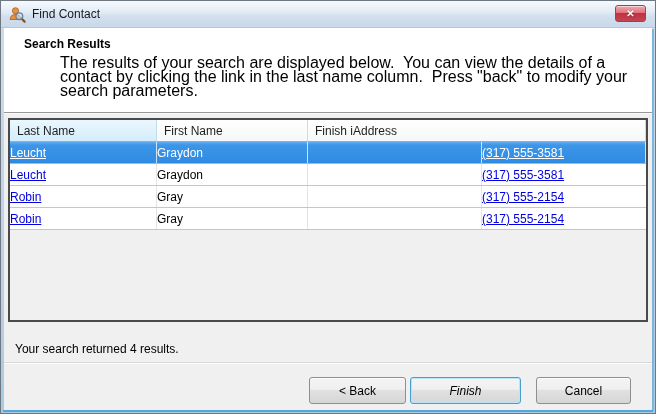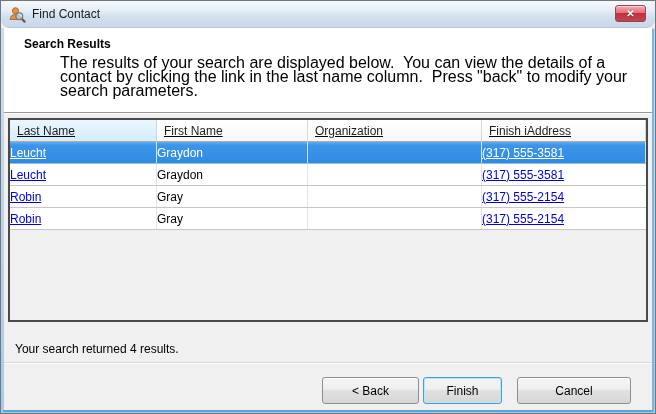--- a/index.html
+++ b/index.html
@@ -10,21 +10,21 @@
     display:flex; flex-direction:column;
     position:relative;
     background:#F0F0F0;
   }
   
   .titlebar{
     height:27px; flex:0 0 27px;
     background:linear-gradient(to bottom,#F6FAFD 0%,#E3ECF6 40%,#D2DFEE 60%,#C9D8EA 100%);
     border-bottom:1px solid #B7C6D8;
     display:flex; align-items:center;
-    padding:0 6px; position:relative;border-radius:9px;
+    padding:0 6px; position:relative;
   }
   .app-icon{ width:17px; height:17px; margin:0 6px 0 2px; flex:0 0 auto; }
   .title-text{ font-size:12px; color:#15191D; }
   .close-btn{
     position:absolute; right:9px; top:4px;
     width:31px; height:17px;
     border:1px solid #99444C;
     border-radius:3px;
     background:linear-gradient(to bottom,#F4A8B0 0%,#E0727E 45%,#C5303F 50%,#B7ututu 100%);
     background:linear-gradient(to bottom,#F4A8B0 0%,#E0727E 45%,#C5303F 50%,#C04553 100%);
@@ -60,21 +60,21 @@
   
   .listview{
     margin:5px 4px 0 4px;
     height:204px; flex:0 0 204px;
     border:2px solid #4A4A4A;
     background:#F0F0F0;
     display:flex; flex-direction:column;
     font-size:12px;
     overflow:hidden;
   }
-  .lv-header{ display:flex; height:22px; flex:0 0 22px; background:#FFFFFF;text-decoration:underline; }
+  .lv-header{ display:flex; height:22px; flex:0 0 22px; background:#FFFFFF; }
   .lv-hcell{
     height:22px; display:flex; align-items:center;
     padding-left:7px; color:#1E1E1E;
     border-right:1px solid #D9D9D9;
     border-bottom:1px solid #ABABAB;
     background:linear-gradient(to bottom,#FFFFFF 0%,#F6F7F8 100%);
     cursor:default; overflow:hidden; white-space:nowrap;
   }
   .lv-hcell.sorted{ background:linear-gradient(to bottom,#EAF7FE 0%,#D3EDFB 100%); border-right-color:#C2DCEC; }
   .c1{ width:147px; flex:0 0 147px; }
@@ -110,25 +110,26 @@
   .btn{
     height:27px; font-size:12px; color:#000;
     font-family:"Liberation Sans", sans-serif;
     border:1px solid #8E8F8F; border-radius:3px;
     background:linear-gradient(to bottom,#F4F4F4 0%,#EFEFEF 45%,#E1E1E1 50%,#D6D6D6 100%);
     box-shadow:inset 0 1px 0 rgba(255,255,255,.8);
     cursor:default;
   }
   .btn-back{ width:97px; margin-right:4px; }
   .btn-finish{
-    width:79px; margin-right:15px;
+    width:111px; margin-right:15px;
     border:1px solid #44A0D4;
     box-shadow:inset 0 0 0 1px #BCE4F9, inset 0 1px 0 rgba(255,255,255,.8);
-  }
-  .btn-cancel{ width:114px; }
+    font-style:italic;
+  }
+  .btn-cancel{ width:95px; }
 </style>
 </head>
 <body>
 
 <div class="window">
 
   <div class="titlebar">
     <svg class="app-icon" viewBox="0 0 17 17">
       <circle cx="6.5" cy="4.8" r="3.1" fill="#E8923F" stroke="#A95E1D" stroke-width="0.8"></circle>
       <path d="M1.2 13.5 Q1.2 8.6 6.5 8.6 Q11.8 8.6 11.8 13.5 Z" fill="#E8923F" stroke="#A95E1D" stroke-width="0.8"></path>
@@ -144,21 +145,20 @@
 
       <div class="wiz-header">
         <div class="wiz-title">Search Results</div>
         <div class="wiz-desc">The results of your search are displayed below.  You can view the details of a contact by clicking the link in the last name column.  Press "back" to modify your search parameters.</div>
       </div>
 
       <div class="listview">
         <div class="lv-header">
           <div class="lv-hcell sorted c1">Last Name</div>
           <div class="lv-hcell c2">First Name</div>
-          <div class="lv-hcell c3">Organization</div>
           <div class="lv-hcell c4">Finish iAddress</div>
         </div>
 
         <div class="lv-row selected">
           <div class="lv-cell c1">
               <a class="lv-link">Leucht</a>
             </div>
           <div class="lv-cell c2">Graydon</div>
           <div class="lv-cell c3"></div>
           <div class="lv-cell c4">

